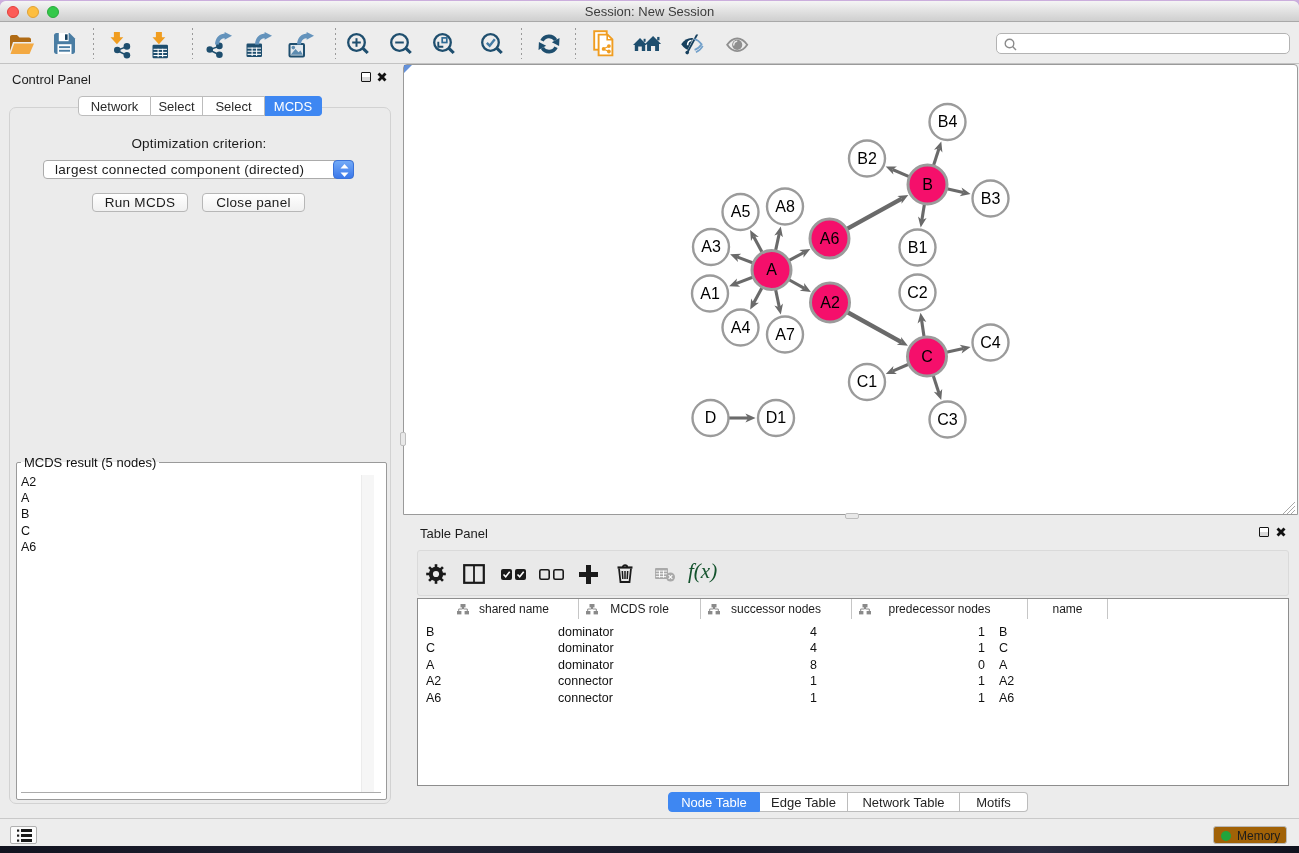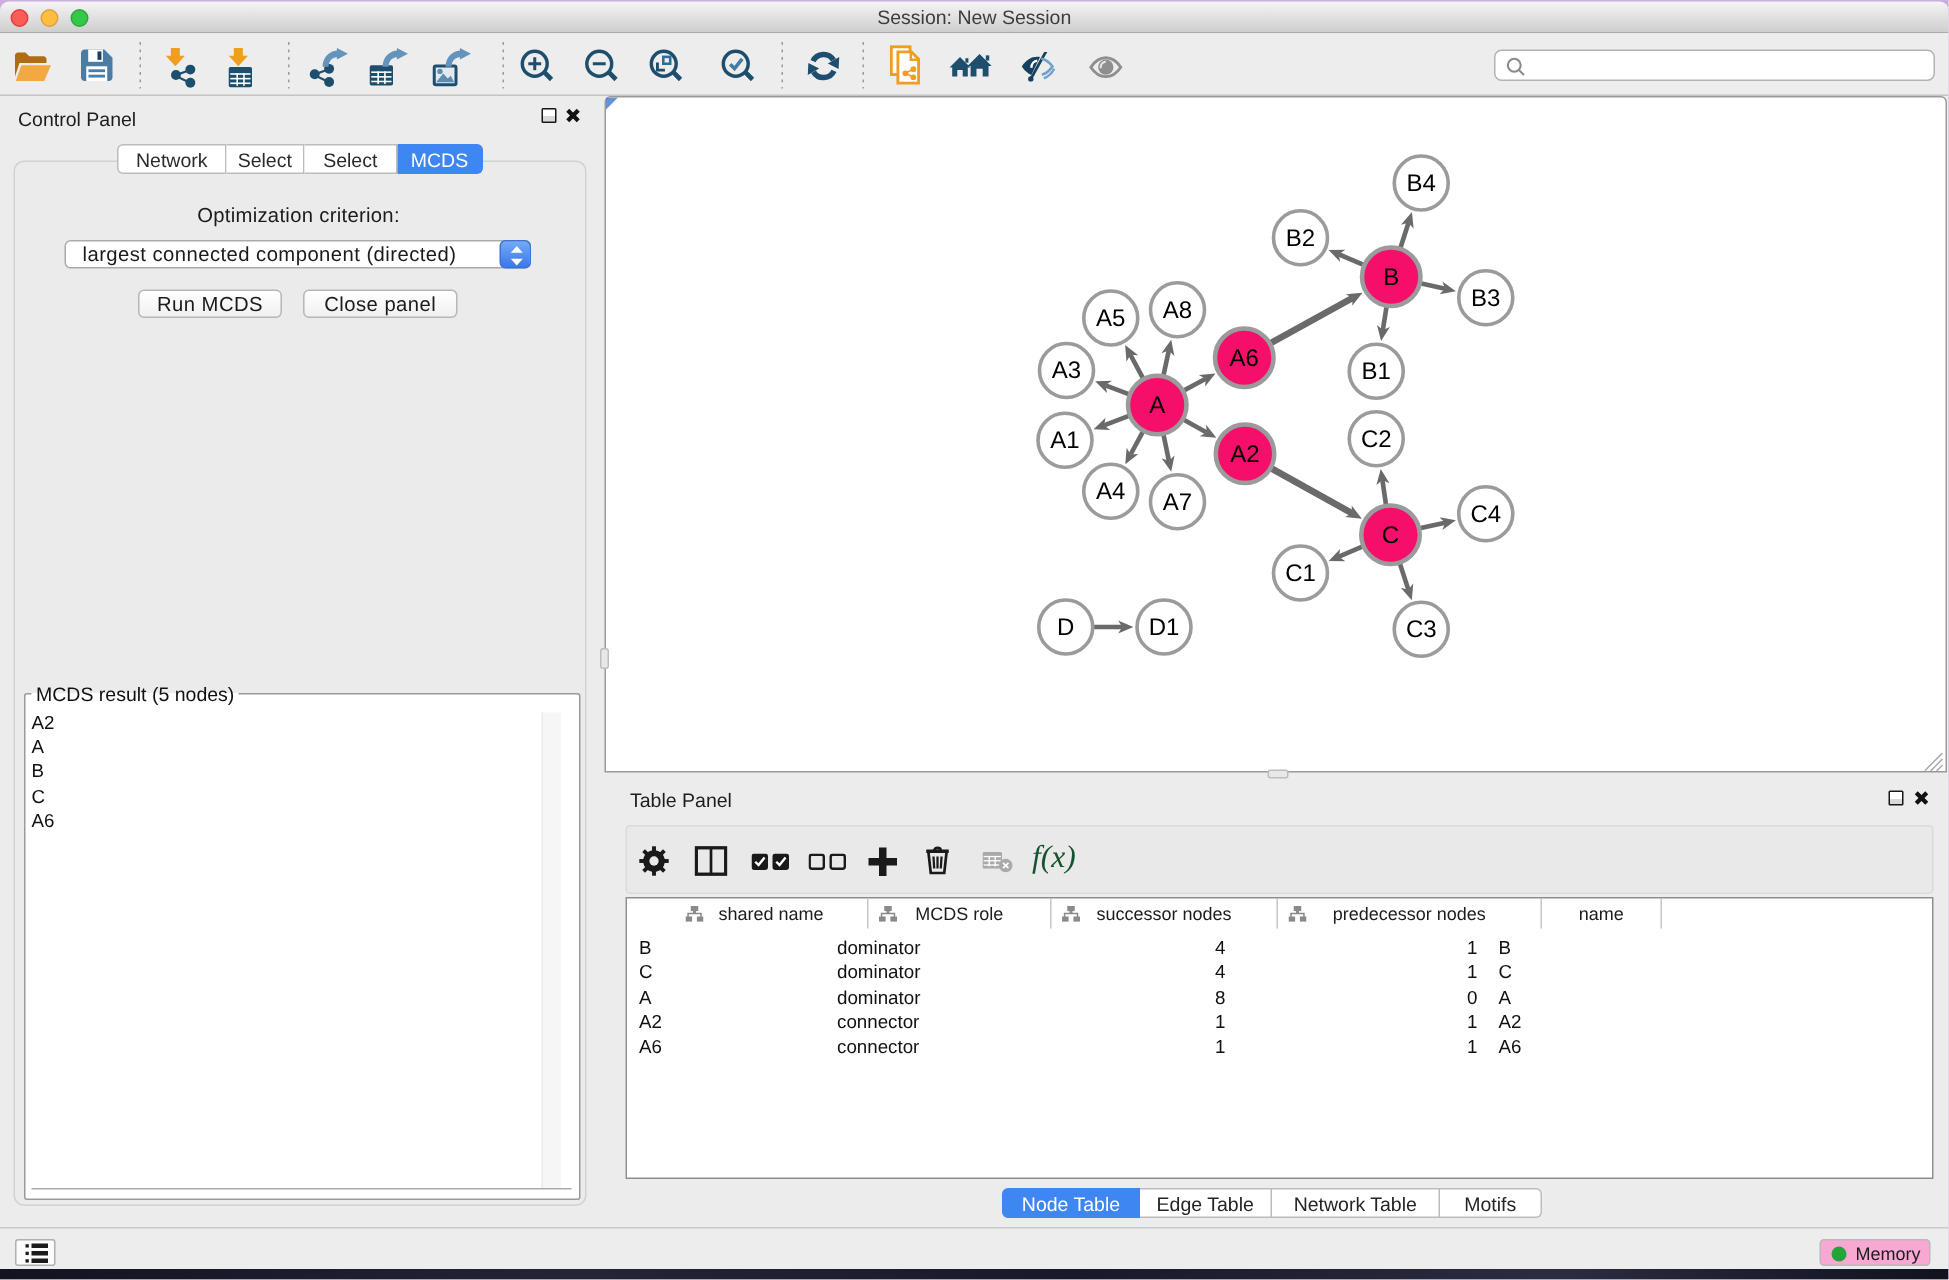--- a/index.html
+++ b/index.html
@@ -46,21 +46,21 @@
 #thead { position:absolute; left:0; top:0; height:21px; background:linear-gradient(#fdfdfd,#ebebeb); border-bottom:1px solid #c0c0c0; }
 .th { position:absolute; top:0; height:20px; border-right:1px solid #c6c6c6; font-size:12px; color:#1c1c1c;margin-left:32px; }
 .th span { position:absolute; top:3px; width:100%; text-align:center; }
 .td { position:absolute; font-size:12.5px; color:#111; height:16.6px; line-height:16.6px; }
 
 .btab { height:20px; font-size:13px; color:#242424; background:#fff; border:1px solid #bcbcbc; border-left:none; text-align:center; line-height:19px; }
 .btab.first { border-left:1px solid #bcbcbc; border-radius:4px 0 0 4px; }
 .btab.last { border-radius:0 4px 4px 0; }
 .btab.sel { background:#3e87f2; color:#fff; border-color:#3e87f2; }
 #statusbar { position:absolute; left:0; top:817px; width:1299px; height:30px; background:#ededed; border-top:1px solid #c9c9c9; }
-#memkey { position:absolute; left:1213px; top:7px; width:74px; height:18px; background:#f9a8d4; border:1px solid #b9b9b9; border-radius:3px; font-size:12px; color:#1c1c1c; }
+#memkey { position:absolute; left:1213px; top:7px; width:74px; height:18px; background:#a16207; border:1px solid #b9b9b9; border-radius:3px; font-size:12px; color:#1c1c1c; }
 #listbtn { position:absolute; left:10px; top:7px; width:27px; height:18px; background:#fbfbfb; border:1px solid #b0b0b0; border-radius:2px; }
 svg text { user-select:none; }
 </style>
 </head>
 <body>
 <div id="appwin">
   <div id="titlebar">
     <div class="tl" style="left:7px;background:#fc5b57;border:0.5px solid #e2403b;"></div>
     <div class="tl" style="left:27px;background:#fdbe40;border:0.5px solid #e0a135;"></div>
     <div class="tl" style="left:47px;background:#34c84a;border:0.5px solid #2aa93c;"></div>

